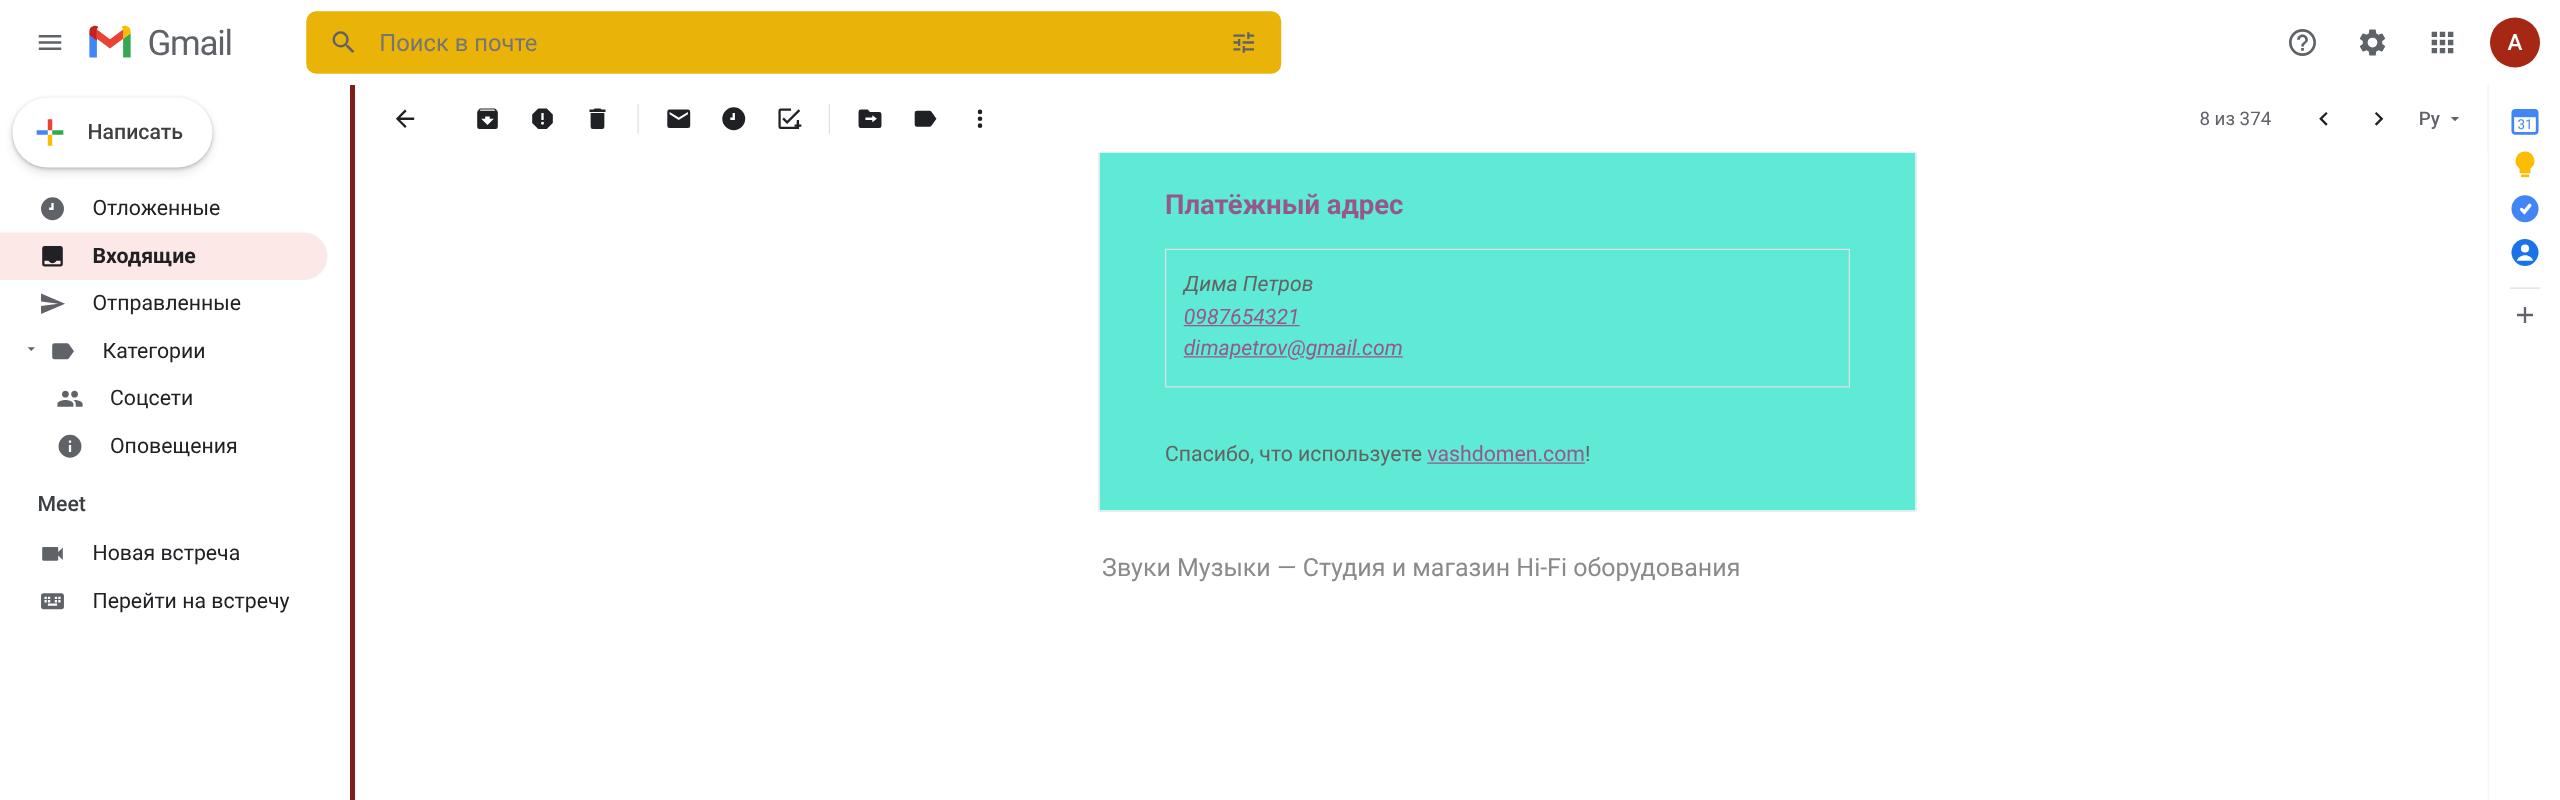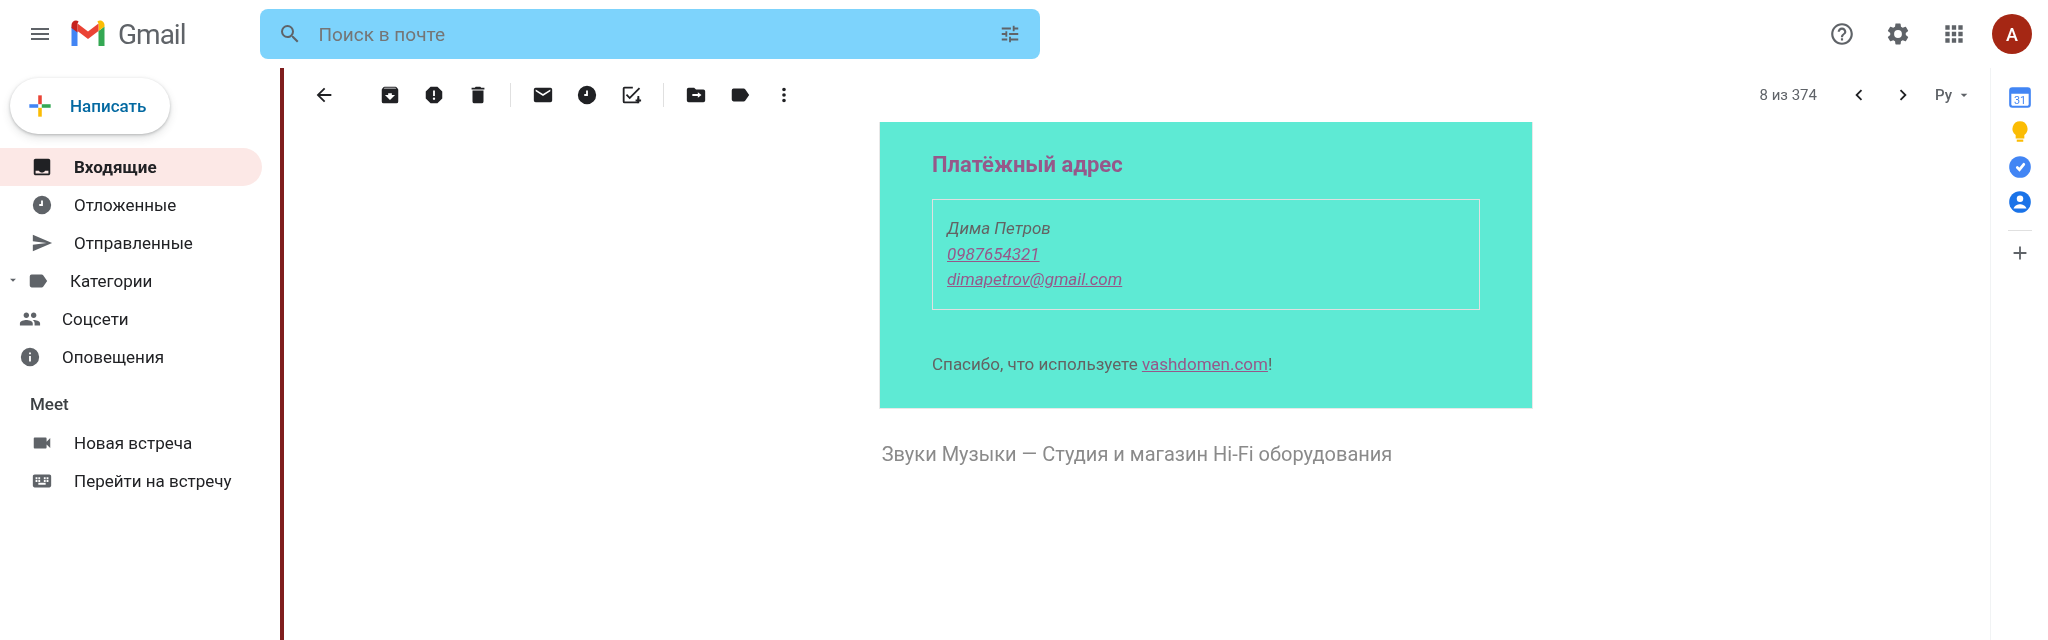--- a/index.html
+++ b/index.html
@@ -5,45 +5,45 @@
   * { box-sizing: border-box; margin: 0; padding: 0; font-family: 'Roboto', Arial, sans-serif; }
   body { background: #f1f3f4; width: 2048px; height: 640px; overflow: hidden; position: relative; }
 
   
   .header { height: 68px; display: flex; align-items: center; padding: 0 16px; background: #fff; }
   .menu-btn { width: 48px; height: 48px; border-radius: 50%; display: flex; align-items: center; justify-content: center; cursor: pointer; }
   .menu-btn svg { width: 24px; height: 24px; fill: #5f6368; }
   .logo-wrap { display: flex; align-items: center; margin-left: 4px; margin-right: 60px; cursor: pointer; }
   .logo-m { width: 40px; height: 30px; margin-right: 10px; }
   .logo-text { font-size: 28px; color: #5f6368; letter-spacing: -1px; }
-  .search-bar { flex: 0 0 780px; height: 50px; background: #7dd3fc; border-radius: 8px; display: flex; align-items: center; padding: 0 8px; margin-left: 15px; }
+  .search-bar { flex: 0 0 780px; height: 50px; background: #eab308; border-radius: 8px; display: flex; align-items: center; padding: 0 8px; }
   .search-bar .icon-btn { width: 44px; height: 44px; display: flex; align-items: center; justify-content: center; border-radius: 50%; cursor: pointer; }
   .search-bar input { flex: 1; border: none; background: transparent; font-size: 19px; color: #5f6368; outline: none; padding: 0 6px; }
   .header-spacer { flex: 1; }
   .header-right { display: flex; align-items: center; gap: 8px; }
   .hicon { width: 48px; height: 48px; border-radius: 50%; display: flex; align-items: center; justify-content: center; cursor: pointer; }
   .hicon svg { width: 26px; height: 26px; fill: #5f6368; }
   .avatar { width: 40px; height: 40px; border-radius: 50%; background: #a52714; color: #fff; display: flex; align-items: center; justify-content: center; font-size: 18px; font-weight: 500; margin-left: 6px; cursor: pointer; }
 
   
   .body-row { display: flex; height: calc(100% - 68px); }
 
   
   .sidebar { width: 280px; background: #fff; display: flex; flex-direction: column; padding-top: 10px; }
   .compose { margin: 0 0 14px 10px; width: 160px; height: 56px; border-radius: 28px; background: #fff; box-shadow: 0 1px 3px rgba(60,64,67,.3), 0 4px 8px rgba(60,64,67,.15); display: flex; align-items: center; padding-left: 14px; cursor: pointer; }
   .compose-plus { width: 32px; height: 32px; margin-right: 14px; }
-  .compose-label { font-size: 17px; color: #0369a1; font-weight: 500; }
+  .compose-label { font-size: 17px; color: #404040; font-weight: 500; }
   .nav-item { height: 38px; border-radius: 0 20px 20px 0; margin-right: 18px; display: flex; align-items: center; padding-left: 30px; cursor: pointer; color: #202124; font-size: 17px; }
   .nav-item.active { background: #fce8e6; font-weight: 700; color: #202124; }
   .nav-item.active .nav-icon svg { fill: #202124; }
   .nav-icon { width: 24px; height: 24px; margin-right: 20px; display: flex; align-items: center; justify-content: center; }
   .nav-icon svg { width: 22px; height: 22px; fill: #5f6368; }
-  .nav-item.cat { padding-left: 6px; }
+  .nav-item.cat { padding-left: 18px; }
   .nav-item.cat .caret { width: 16px; margin-right: 4px; }
-  .nav-item.sub { padding-left: 18px; }
+  .nav-item.sub { padding-left: 44px; }
   .meet-hdr { font-size: 17px; font-weight: 500; color: #3c4043; padding: 18px 0 10px 30px; }
 
   
   .main { flex: 1; display: flex; flex-direction: column; background: #fff; border-left: 4px solid #7f1d1d; }
   .toolbar { height: 54px; display: flex; align-items: center; padding: 0 18px; }
   .tbtn { width: 44px; height: 44px; border-radius: 50%; display: flex; align-items: center; justify-content: center; cursor: pointer; }
   .tbtn svg { width: 22px; height: 22px; fill: #202124; }
   .tsep { width: 1px; height: 24px; background: #e0e0e0; margin: 0 10px; }
   .toolbar-spacer { flex: 1; }
   .pager-text { font-size: 15px; color: #5f6368; margin-right: 20px; }
@@ -124,35 +124,35 @@
     <div class="compose">
       <svg class="compose-plus" viewBox="0 0 36 36">
         <path fill="#EA4335" d="M16 16V6h4v10h-4z"></path>
         <path fill="#FBBC04" d="M16 20h4v10h-4z"></path>
         <path fill="#34A853" d="M20 16h10v4H20z"></path>
         <path fill="#4285F4" d="M6 16h10v4H6z"></path>
       </svg>
       <span class="compose-label">Написать</span>
     </div>
 
+    <div class="nav-item">
+      <span class="nav-icon">
+          <svg viewBox="0 0 24 24">
+            <path d="M12 2a10 10 0 100 20 10 10 0 000-20zm1 11h-4v-2h2V7h2v6z"></path>
+          </svg>
+        </span>
+      <span>Отложенные</span>
+    </div>
     <div class="nav-item active">
       <span class="nav-icon">
           <svg viewBox="0 0 24 24">
             <path d="M19 3H5c-1.1 0-2 .9-2 2v14c0 1.1.9 2 2 2h14c1.1 0 2-.9 2-2V5c0-1.1-.9-2-2-2zm0 16H5v-3h3.56c.69 1.19 1.97 2 3.45 2s2.75-.81 3.45-2H19v3z"></path>
           </svg>
         </span>
       <span>Входящие</span>
-    </div>
-    <div class="nav-item">
-      <span class="nav-icon">
-          <svg viewBox="0 0 24 24">
-            <path d="M12 2a10 10 0 100 20 10 10 0 000-20zm1 11h-4v-2h2V7h2v6z"></path>
-          </svg>
-        </span>
-      <span>Отложенные</span>
     </div>
     <div class="nav-item">
       <span class="nav-icon">
           <svg viewBox="0 0 24 24">
             <path d="M2 21l21-9L2 3v7l15 2-15 2v7z"></path>
           </svg>
         </span>
       <span>Отправленные</span>
     </div>
     <div class="nav-item cat">

